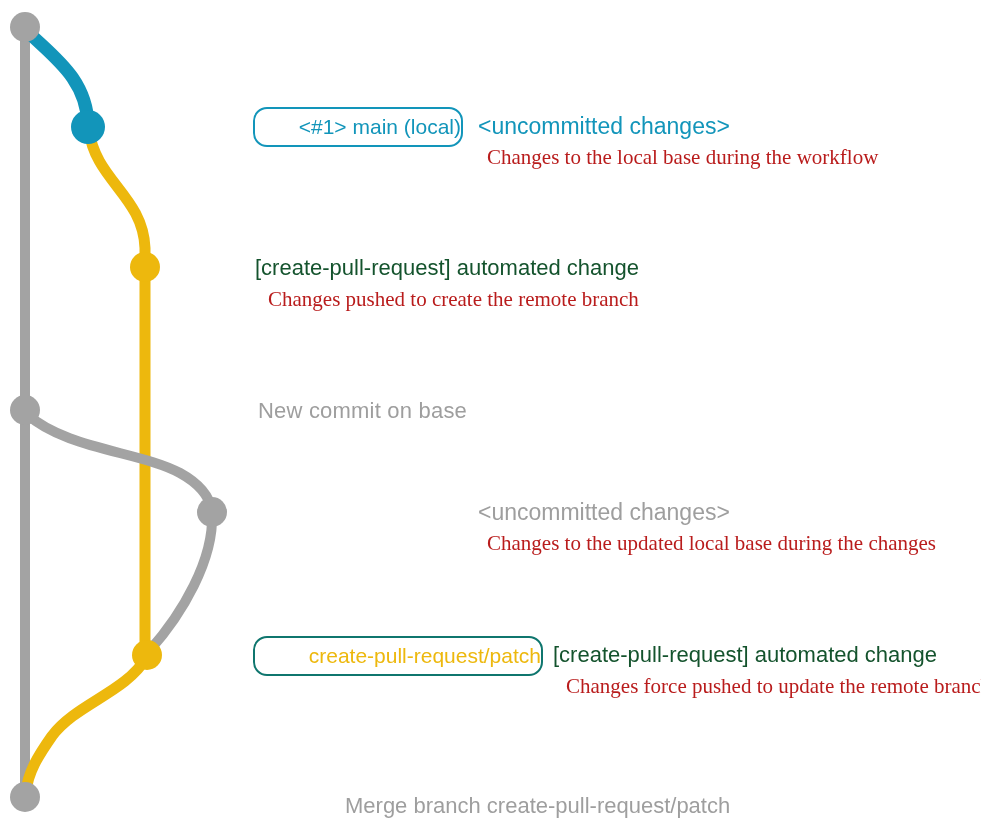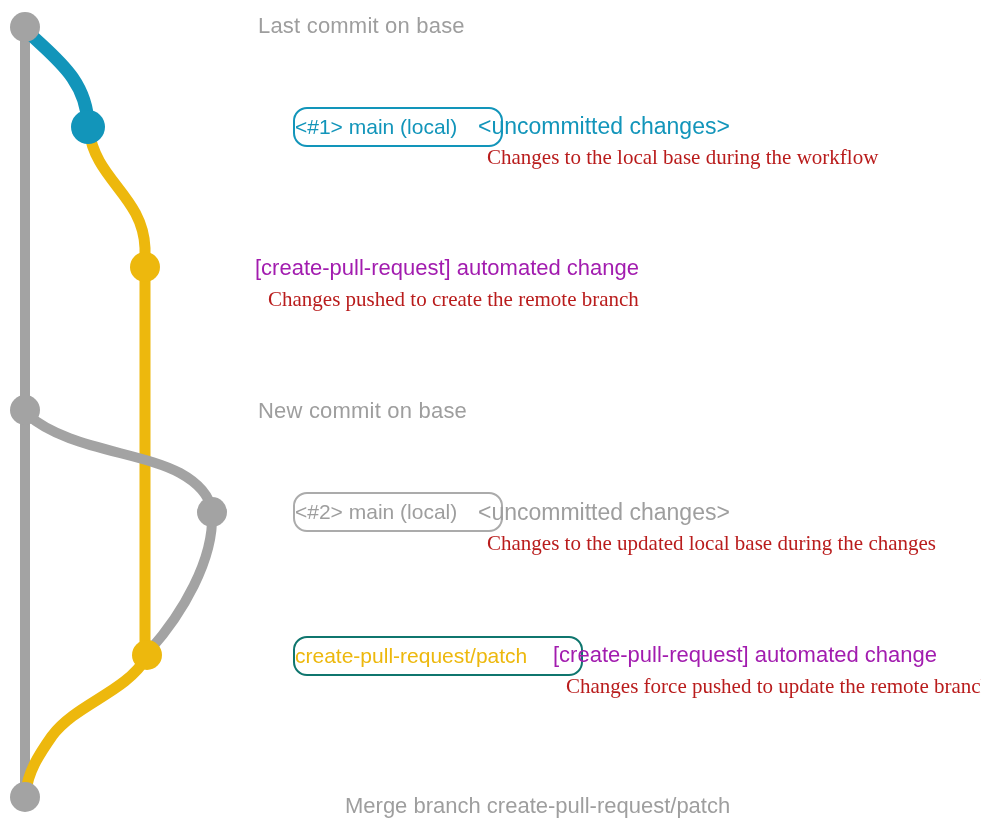--- a/index.html
+++ b/index.html
@@ -24,38 +24,37 @@
     position: absolute;
     white-space: nowrap;
   }
   .gray-head {
     font-size: 22px;
     color: #9e9e9e;
     letter-spacing: 0.2px;
   }
   .teal-text { font-size: 23px; color: #1295ba; }
   .gray-text { font-size: 23px; color: #9e9e9e; }
-  .gold-text { font-size: 22px; color: #a21caf; }
+  .gold-text { font-size: 22px; color: #14532d; }
   .merge-text { font-size: 22px; color: #9e9e9e; margin-top: 9px; }
   .serif-note {
     font-family: Liberation Serif, serif;
     font-size: 21px;
     color: #b91c1c;
   }
   .badge {
     position: absolute;
     display: flex;
     align-items: center;
-    justify-content: flex-start;
+    justify-content: flex-end;
     border-radius: 14px;
     font-size: 21px;
     background: #ffffff;
     box-sizing: border-box;
     white-space: nowrap;
-    margin-left: 40px;
   }
   .badge.teal   { border: 2px solid #1295ba; color: #1295ba; }
   .badge.grayb  { border: 2px solid #ababab; color: #9e9e9e; }
   .badge.goldb  { border: 2px solid #0f766e; color: #edb80d; }
   .badge.mainb  { border: 2px solid #b5b5b5; color: #9e9e9e; border-radius: 12px; }
 </style>
 </head>
 <body>
 
 <div class="canvas">
@@ -76,36 +75,32 @@
 
     <circle cx="25" cy="27" r="15" fill="#a3a3a3"></circle>
     <circle cx="88" cy="127" r="17" fill="#1295ba"></circle>
     <circle cx="145" cy="267" r="15" fill="#edb80d"></circle>
     <circle cx="25" cy="410" r="15" fill="#a3a3a3"></circle>
     <circle cx="212" cy="512" r="15" fill="#a3a3a3"></circle>
     <circle cx="147" cy="655" r="15" fill="#edb80d"></circle>
     <circle cx="25" cy="797" r="15" fill="#a3a3a3"></circle>
   </svg>
 
-  <div class="lbl gray-head" style="left:258px; top:13px">Last commit on base</div>
 
   <div class="badge teal" style="left:253px; top:107px; width:210px; height:40px">
     <span>&lt;#1&gt; main (local)</span>
   </div>
   <div class="lbl teal-text" style="left:478px; top:113px">&lt;uncommitted changes&gt;</div>
   <div class="lbl serif-note" style="left:487px; top:145px">Changes to the local base during the workflow</div>
 
   <div class="lbl gold-text" style="left:255px; top:255px">[create-pull-request] automated change</div>
   <div class="lbl gray-head" style="left:258px; top:398px">New commit on base</div>
 
   <div class="lbl serif-note" style="left:268px; top:287px">Changes pushed to create the remote branch</div>
 
-  <div class="badge grayb" style="left:253px; top:492px; width:210px; height:40px">
-    <span>&lt;#2&gt; main (local)</span>
-  </div>
   <div class="lbl gray-text" style="left:478px; top:499px">&lt;uncommitted changes&gt;</div>
   <div class="lbl serif-note" style="left:487px; top:531px">Changes to the updated local base during the changes</div>
 
   <div class="badge goldb" style="left:253px; top:636px; width:290px; height:40px">
     <span>create-pull-request/patch</span>
   </div>
   <div class="lbl gold-text" style="left:553px; top:642px">[create-pull-request] automated change</div>
   <div class="lbl serif-note" style="left:566px; top:674px">Changes force pushed to update the remote branch</div>
 
   <div class="lbl merge-text" style="left:345px; top:784px">Merge branch create-pull-request/patch</div>

